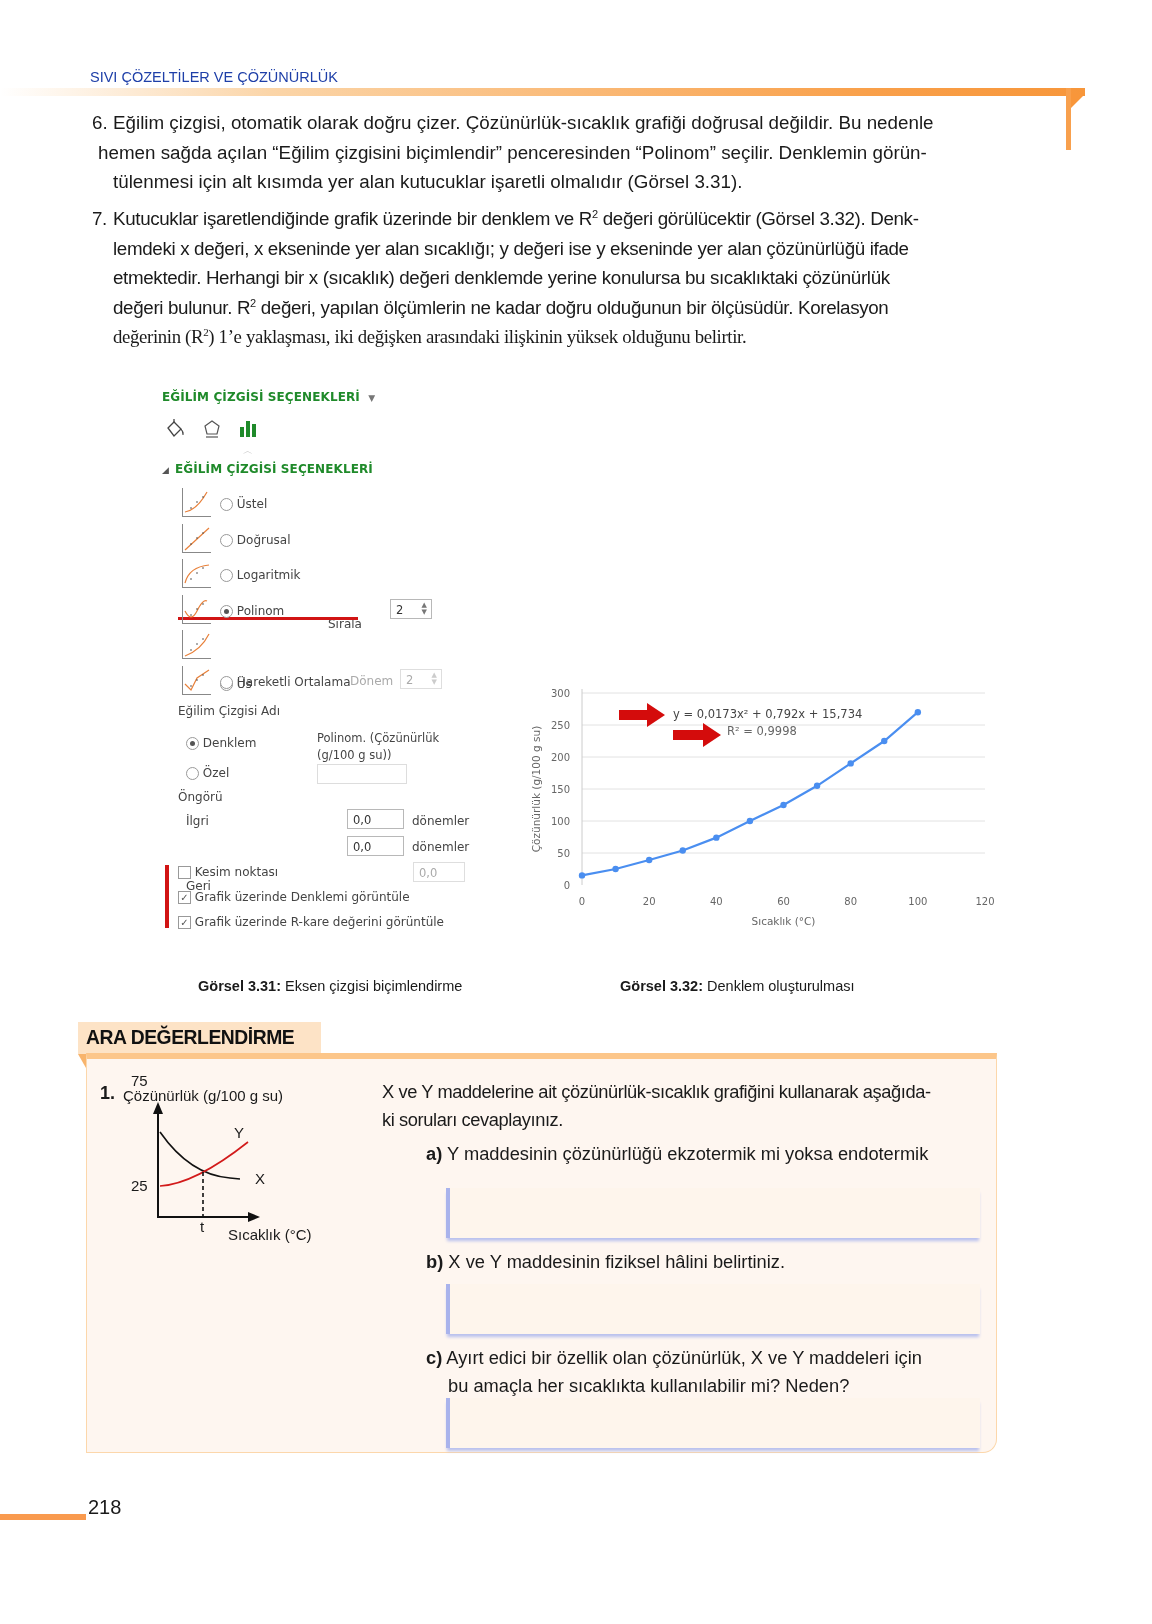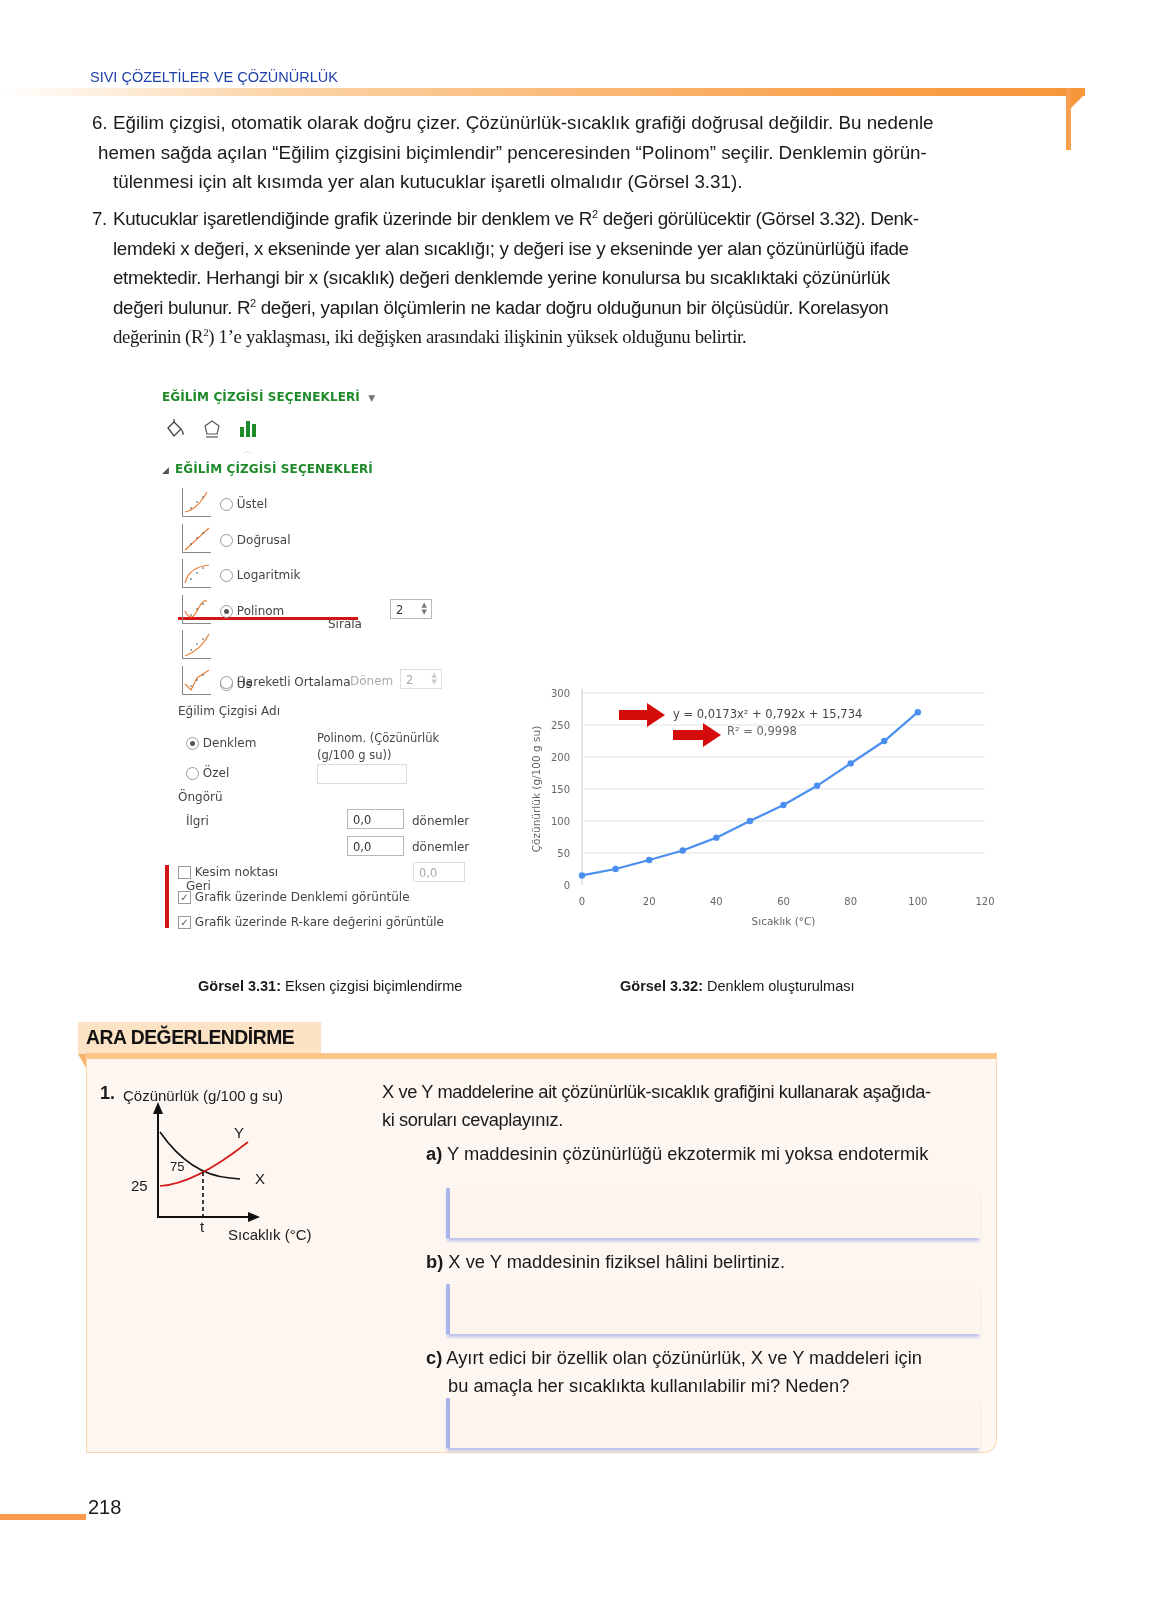--- a/index.html
+++ b/index.html
@@ -240,21 +240,21 @@
 <div class="abs" style="left:123px; top:1087px; font-size:15px;">Çözünürlük (g/100 g su)</div>
 <svg class="abs" id="mini-graph" style="left:120px; top:1100px;" width="140" height="130">
     <line x1="38" y1="118" x2="38" y2="10" stroke="#111" stroke-width="2"></line>
     <path d="M33 14 L38 2 L43 14 Z" fill="#111"></path>
     <line x1="38" y1="117" x2="132" y2="117" stroke="#111" stroke-width="2"></line>
     <path d="M128 112 L140 117 L128 122 Z" fill="#111"></path>
     <path d="M40 32 Q70 75 110 78 L120 79" fill="none" stroke="#111111" stroke-width="1.6"></path>
     <path d="M40 86 Q75 84 128 42" fill="none" stroke="#d21a1a" stroke-width="1.6"></path>
     <line x1="83" y1="72" x2="83" y2="117" stroke="#111" stroke-width="1.6" stroke-dasharray="4 3"></line>
   </svg>
-<div class="abs" style="left:131px; top:1159px; font-size:13px;margin-left:39px;">75</div>
+<div class="abs" style="left:131px; top:1072px; font-size:15px;">75</div>
 <div class="abs" style="left:131px; top:1177px; font-size:15px;">25</div>
 <div class="abs" style="left:234px; top:1124px; font-size:15px;">Y</div>
 <div class="abs" style="left:255px; top:1170px; font-size:15px;">X</div>
 <div class="abs" style="left:200px; top:1218px; font-size:15px;">t</div>
 <div class="abs" style="left:228px; top:1226px; font-size:15px;">Sıcaklık (°C)</div>
 
 <div class="abs qtext" style="left:382px; top:1078px; width:600px; letter-spacing:-0.4px;">
   <div>X ve Y maddelerine  ait çözünürlük-sıcaklık grafiğini kullanarak aşağıda-</div>
   <div>ki soruları cevaplayınız.</div>
 </div>

